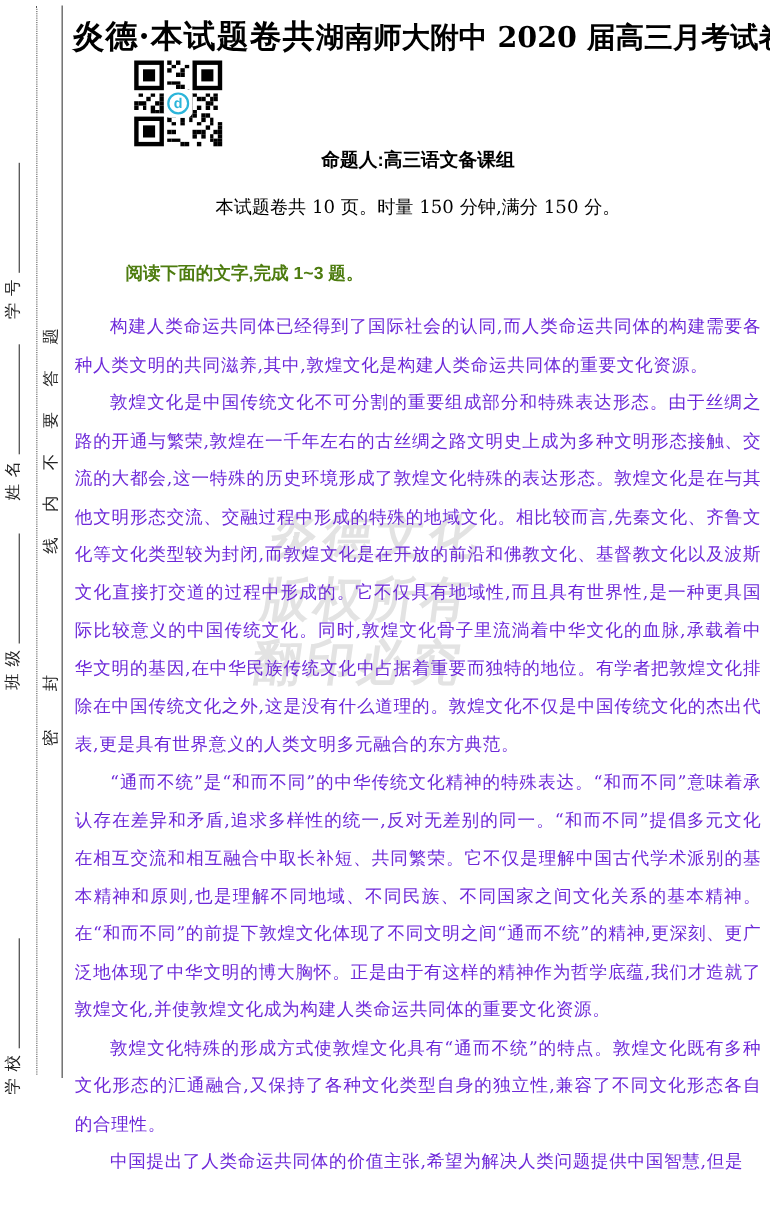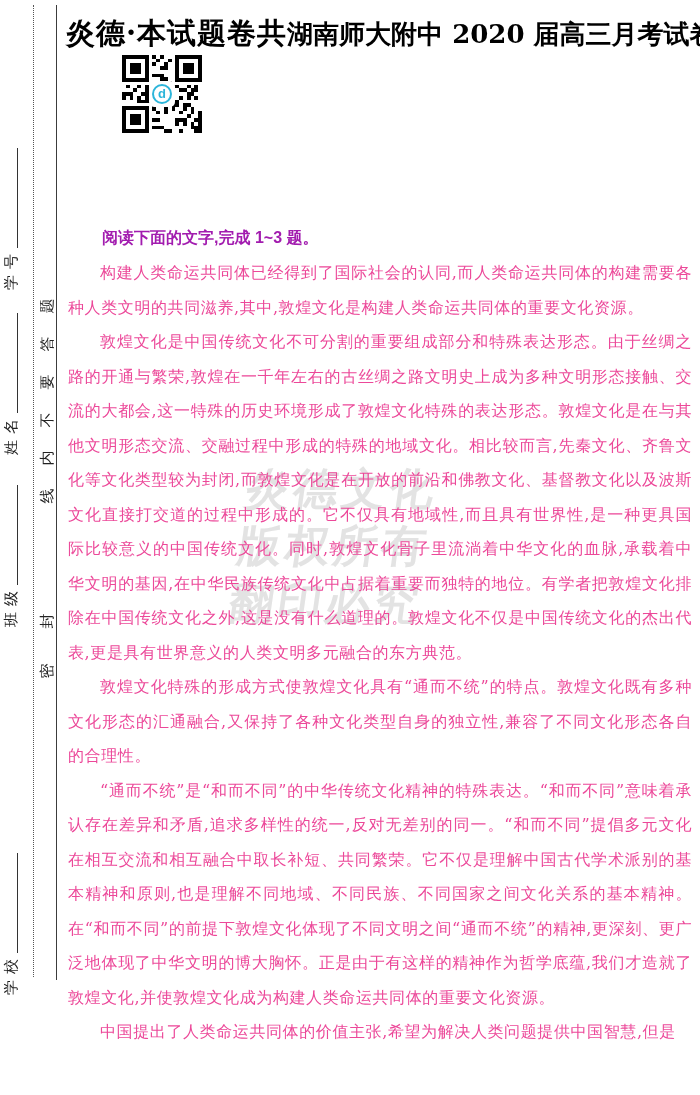--- a/index.html
+++ b/index.html
@@ -59,24 +59,24 @@
     color:#e3e3e3;font-size:44px;line-height:57px;font-weight:bold;
     transform:skewX(-8deg);letter-spacing:4px;white-space:nowrap;
     font-family:"Liberation Sans",sans-serif;user-select:none;}
 
   
   .article{position:absolute;left:68px;width:624px;top:220px;z-index:2;}
   .article h2{margin:0;font-size:16.5px;line-height:32px;font-weight:bold;
     font-family:"Liberation Sans",sans-serif;color:#000;}
   .article h3{margin:0;font-size:16px;line-height:32px;font-weight:bold;
     text-indent:2em;font-family:"Liberation Sans",sans-serif;color:#000;}
-  .article .instruction{margin:2px;font-size:16px;line-height:32px;font-weight:bold;
-    text-indent:2em;font-family:"Liberation Sans",sans-serif;color:#a21caf;}
+  .article .instruction{margin:14px;font-size:16px;line-height:32px;font-weight:bold;
+    text-indent:2em;font-family:"Liberation Sans",sans-serif;color:#4d7c0f;}
   .article p.body{margin:0;font-size:16px;line-height:34.5px;text-indent:2em;
-    text-align:justify;letter-spacing:0.6px;color:#ec4899;}
+    text-align:justify;letter-spacing:0.6px;color:#6d28d9;}
 
   
   .page-footer{position:absolute;left:68px;width:624px;top:1056px;z-index:2;
     text-align:center;font-size:16px;font-weight:bold;color:#000;}
 </style>
 </head>
 <body>
 
 <div class="page">
 
@@ -224,30 +224,32 @@
         <i style="grid-row:21;grid-column:21"></i>
       </div>
     <div class="finder tl"></div>
     <div class="finder tr"></div>
     <div class="finder bl"></div>
     <div class="qr-logo">
       <span>d</span>
     </div>
   </div>
 
+  <div class="setter">命题人:高三语文备课组</div>
+  <div class="paper-info">本试题卷共 10 页。时量 150 分钟,满分 150 分。</div>
 
   <div class="watermark">
     <div>炎德文化</div>
     <div>版权所有</div>
     <div>翻印必究</div>
   </div>
 
   <main class="article">
     <p class="instruction">阅读下面的文字,完成 1~3 题。</p>
     <p class="body">构建人类命运共同体已经得到了国际社会的认同,而人类命运共同体的构建需要各种人类文明的共同滋养,其中,敦煌文化是构建人类命运共同体的重要文化资源。</p>
     <p class="body">敦煌文化是中国传统文化不可分割的重要组成部分和特殊表达形态。由于丝绸之路的开通与繁荣,敦煌在一千年左右的古丝绸之路文明史上成为多种文明形态接触、交流的大都会,这一特殊的历史环境形成了敦煌文化特殊的表达形态。敦煌文化是在与其他文明形态交流、交融过程中形成的特殊的地域文化。相比较而言,先秦文化、齐鲁文化等文化类型较为封闭,而敦煌文化是在开放的前沿和佛教文化、基督教文化以及波斯文化直接打交道的过程中形成的。它不仅具有地域性,而且具有世界性,是一种更具国际比较意义的中国传统文化。同时,敦煌文化骨子里流淌着中华文化的血脉,承载着中华文明的基因,在中华民族传统文化中占据着重要而独特的地位。有学者把敦煌文化排除在中国传统文化之外,这是没有什么道理的。敦煌文化不仅是中国传统文化的杰出代表,更是具有世界意义的人类文明多元融合的东方典范。</p>
+    <p class="body">“通而不统”是“和而不同”的中华传统文化精神的特殊表达。“和而不同”意味着承认存在差异和矛盾,追求多样性的统一,反对无差别的同一。“和而不同”提倡多元文化在相互交流和相互融合中取长补短、共同繁荣。它不仅是理解中国古代学术派别的基本精神和原则,也是理解不同地域、不同民族、不同国家之间文化关系的基本精神。在“和而不同”的前提下敦煌文化体现了不同文明之间“通而不统”的精神,更深刻、更广泛地体现了中华文明的博大胸怀。正是由于有这样的精神作为哲学底蕴,我们才造就了敦煌文化,并使敦煌文化成为构建人类命运共同体的重要文化资源。</p>
     <p class="body">敦煌文化特殊的形成方式使敦煌文化具有“通而不统”的特点。敦煌文化既有多种文化形态的汇通融合,又保持了各种文化类型自身的独立性,兼容了不同文化形态各自的合理性。</p>
-    <p class="body">“通而不统”是“和而不同”的中华传统文化精神的特殊表达。“和而不同”意味着承认存在差异和矛盾,追求多样性的统一,反对无差别的同一。“和而不同”提倡多元文化在相互交流和相互融合中取长补短、共同繁荣。它不仅是理解中国古代学术派别的基本精神和原则,也是理解不同地域、不同民族、不同国家之间文化关系的基本精神。在“和而不同”的前提下敦煌文化体现了不同文明之间“通而不统”的精神,更深刻、更广泛地体现了中华文明的博大胸怀。正是由于有这样的精神作为哲学底蕴,我们才造就了敦煌文化,并使敦煌文化成为构建人类命运共同体的重要文化资源。</p>
     <p class="body">中国提出了人类命运共同体的价值主张,希望为解决人类问题提供中国智慧,但是</p>
   </main>
 
 
 </div>
 
 </body></html>

